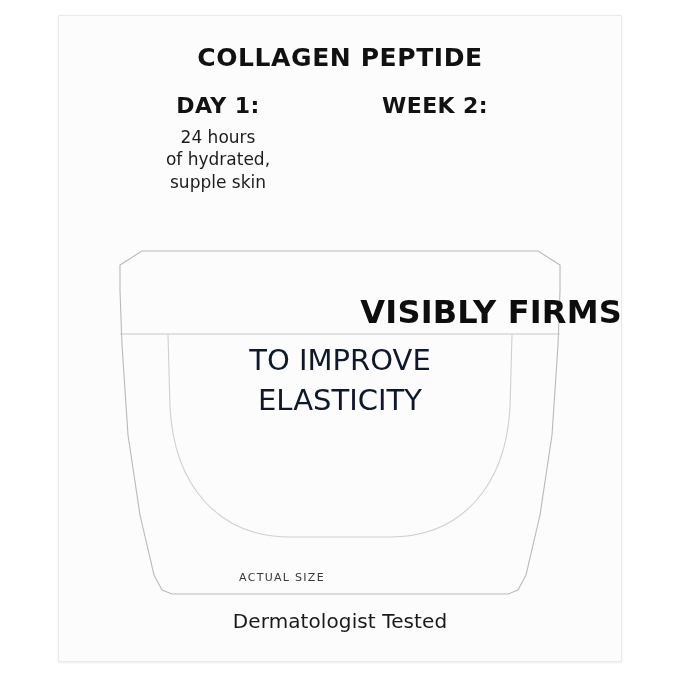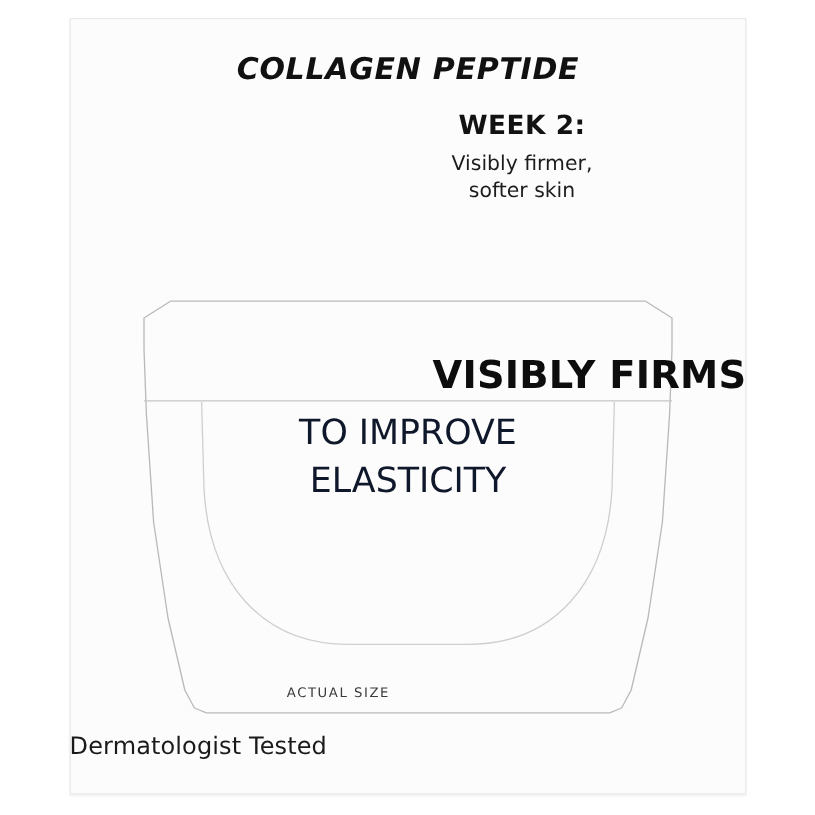--- a/index.html
+++ b/index.html
@@ -40,21 +40,20 @@
     position: absolute;
     left: 58px;
     top: 44px;
     width: 564px;
     text-align: center;
     font-size: 25px;
     font-weight: 700;
     letter-spacing: 0.6px;
     color: #111111;
     line-height: 1.1;
-    font-style: italic;
   }
 
   .claim-column {
     position: absolute;
     top: 92px;
     width: 200px;
     text-align: center;
   }
   #claim-col-day1  { left: 118px; }
   #claim-col-week2 { left: 335px; }
@@ -116,41 +115,45 @@
     font-size: 11px;
     font-weight: 400;
     letter-spacing: 1.3px;
     color: #3a3a3a;
   }
   #derm-tested-label {
     position: absolute;
     left: 58px;
     top: 609px;
     width: 564px;
-    text-align: left;
+    text-align: center;
     font-size: 20px;
     font-weight: 400;
     color: #1a1a1a;
     letter-spacing: 0.1px;
   }
 </style>
 </head>
 <body>
 
 <div id="product-panel">
 
   <div id="panel-card"></div>
 
   <div id="brand-heading">COLLAGEN PEPTIDE</div>
 
+  <div class="claim-column" id="claim-col-day1">
+    <div class="claim-title">DAY 1:</div>
+    <div class="claim-body" style="white-space: pre-line;">24 hours
+of hydrated,
+supple skin</div>
+  </div>
 
   <div class="claim-column" id="claim-col-week2">
     <div class="claim-title">WEEK 2:</div>
-    <div class="claim-body" style="white-space: pre-line;">Visibly firmer,
-softer skin</div>
   </div>
 
   <svg id="jar-illustration" viewBox="0 0 564 647">
 
     <path d="M 62 276
              L 62 250
              L 84 236
              L 480 236
              L 502 250
              L 502 276

